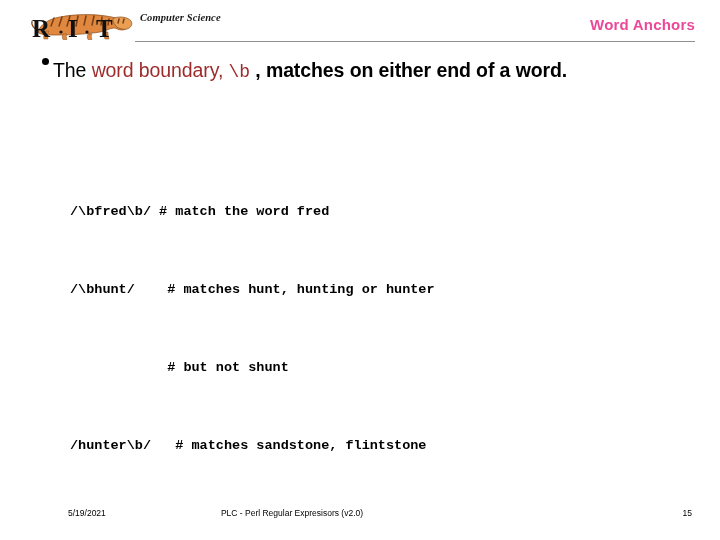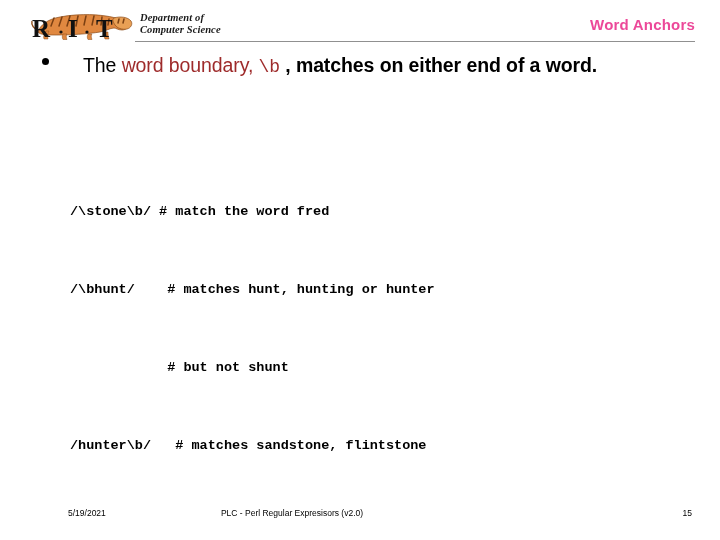--- a/index.html
+++ b/index.html
@@ -85,24 +85,24 @@
   #bullet-marker {
     position: absolute;
     left: 0;
     top: 8px;
     width: 7px;
     height: 7px;
     border-radius: 50%;
     background: #000000;
   }
   #bullet-text {
-    margin-left: 41px;
+    margin-left: 11px;
     font-family: "Liberation Sans", sans-serif;
     font-size: 19.5px;
-    line-height: 30px;
+    line-height: 41px;
     font-weight: bold;
     color: #000000;
     letter-spacing: -0.1px;
   }
   #bullet-text .plain {
     font-weight: normal;
   }
   #bullet-text .accent {
     color: #9e2b2b;
     font-weight: normal;
@@ -202,36 +202,35 @@
           <text x="2" y="27">R</text>
           <text x="38" y="27">I</text>
           <text x="66" y="27">T</text>
           <circle cx="31" cy="22" r="1.6"></circle>
           <circle cx="57" cy="22" r="1.6"></circle>
         </g>
       </svg>
     </div>
 
     <div id="dept-text">
-      <div>Department of</div>
       <div>Computer Science</div>
     </div>
   </div>
 
   <div id="slide-title">Word Anchors</div>
   <div id="header-rule"></div>
 </div>
 
 <div id="bullet-row">
   <div id="bullet-marker"></div>
   <div id="bullet-text"><span class="plain">The </span><span class="accent">word boundary</span><span class="accent">, </span><span class="accent-code">\b</span><span> , </span><span>matches on either end of a word.</span></div>
 </div>
 
 <div id="code-block">
-  <span class="code-line">/\stone\b/ # match the word fred</span>
+  <span class="code-line">/\bfred\b/ # match the word fred</span>
   <span class="code-line">/\bhunt/    # matches hunt, hunting or hunter</span>
   <span class="code-line">            # but not shunt</span>
   <span class="code-line">/hunter\b/   # matches sandstone, flintstone</span>
   
 </div>
 
 <div id="footer">
   <div id="footer-date">5/19/2021</div>
   <div id="footer-center">PLC - Perl Regular Expresisors  (v2.0)</div>
   <div id="footer-page">15</div>

